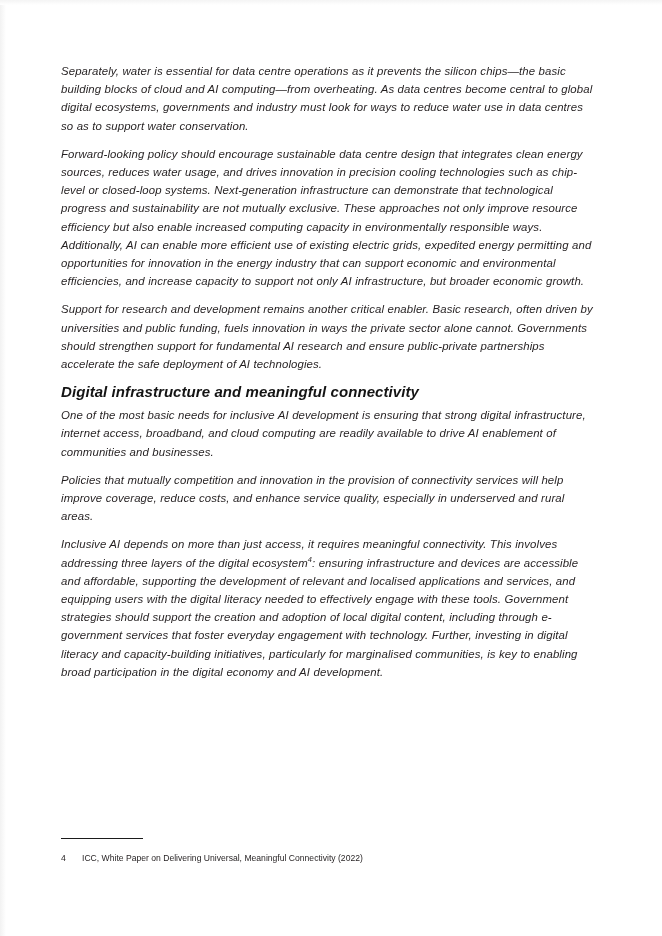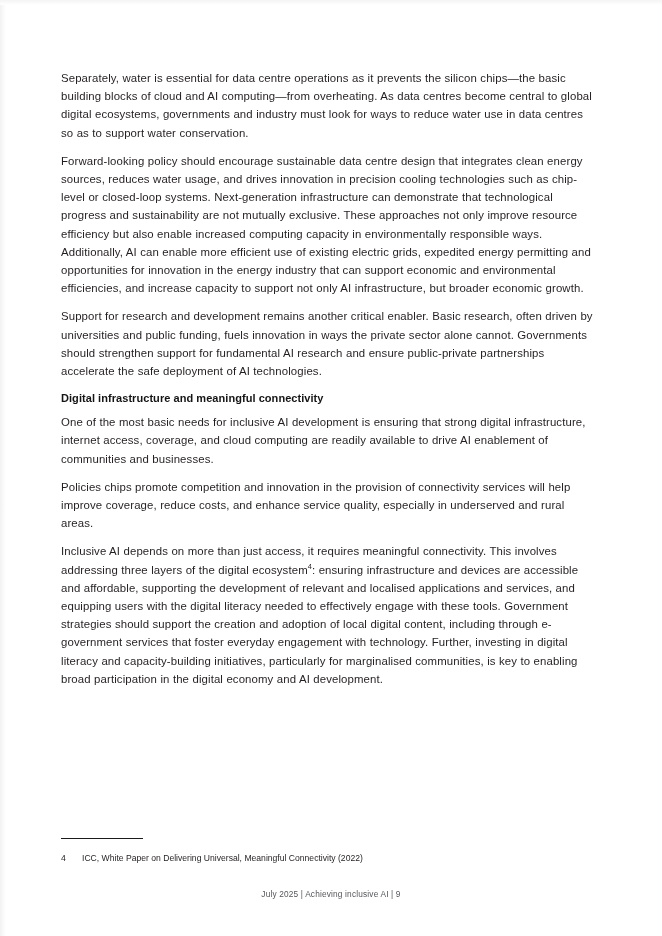--- a/index.html
+++ b/index.html
@@ -43,37 +43,38 @@
     top: 0;
     width: 662px;
     height: 5px;
     background: linear-gradient(to bottom, #f4f4f4, #ffffff);
     pointer-events: none;
   }
 
   .content {
     position: absolute;
     left: 61px;
-    top: 69px;
+    top: 62px;
     width: 536px;
+    font-style: italic;
   }
 
   p.body-text {
     margin: 0 0 10px 0;
     font-size: 11.4px;
     line-height: 18.2px;
     color: #231f20;
     text-align: left;
     letter-spacing: 0.01em;
     word-spacing: 0.01em;
   }
 
   h2.section-heading {
     margin: 8px 0 6px 0;
-    font-size: 11px;
+    font-size: 15px;
     line-height: 17px;
     font-weight: bold;
     color: #141414;
     letter-spacing: 0.005em;
   }
 
   
   h2.section-heading + p.body-text {
     margin-top: 0;
   }
@@ -137,32 +138,31 @@
   <div class="content">
 
     <p class="body-text">Separately, water is essential for data centre operations as it prevents the silicon chips—the basic building blocks of cloud and AI computing—from overheating. As data centres become central to global digital ecosystems, governments and industry must look for ways to reduce water use in data centres so as to support water conservation.</p>
 
     <p class="body-text">Forward-looking policy should encourage sustainable data centre design that integrates clean energy sources, reduces water usage, and drives innovation in precision cooling technologies such as chip-level or closed-loop systems. Next-generation infrastructure can demonstrate that technological progress and sustainability are not mutually exclusive. These approaches not only improve resource efficiency but also enable increased computing capacity in environmentally responsible ways. Additionally, AI can enable more efficient use of existing electric grids, expedited energy permitting and opportunities for innovation in the energy industry that can support economic and environmental efficiencies, and increase capacity to support not only AI infrastructure, but broader economic growth.</p>
 
     <p class="body-text">Support for research and development remains another critical enabler. Basic research, often driven by universities and public funding, fuels innovation in ways the private sector alone cannot. Governments should strengthen support for fundamental AI research and ensure public-private partnerships accelerate the safe deployment of AI technologies.</p>
 
     <h2 class="section-heading">Digital infrastructure and meaningful connectivity</h2>
 
-    <p class="body-text">One of the most basic needs for inclusive AI development is ensuring that strong digital infrastructure, internet access, coverage, and cloud computing are readily available to drive AI enablement of communities and businesses.</p>
+    <p class="body-text">One of the most basic needs for inclusive AI development is ensuring that strong digital infrastructure, internet access, broadband, and cloud computing are readily available to drive AI enablement of communities and businesses.</p>
 
 
-    <p class="body-text">Policies chips promote competition and innovation in the provision of connectivity services will help improve coverage, reduce costs, and enhance service quality, especially in underserved and rural areas.</p>
+    <p class="body-text">Policies that mutually competition and innovation in the provision of connectivity services will help improve coverage, reduce costs, and enhance service quality, especially in underserved and rural areas.</p>
 
     <p class="body-text"><span>Inclusive AI depends on more than just access, it requires meaningful connectivity. This involves addressing three layers of the digital ecosystem</span><sup class="footnote-ref">4</sup><span>: ensuring infrastructure and devices are accessible and affordable, supporting the development of relevant and localised applications and services, and equipping users with the digital literacy needed to effectively engage with these tools. Government strategies should support the creation and adoption of local digital content, including through e-government services that foster everyday engagement with technology. Further, investing in digital literacy and capacity-building initiatives, particularly for marginalised communities, is key to enabling broad participation in the digital economy and AI development.</span></p>
 
   </div>
 
   <div class="footnote-area">
     <div class="footnote-rule"></div>
     <div class="footnote-row">
       <span class="footnote-number">4</span>
       <span class="footnote-link">ICC, White Paper on Delivering Universal, Meaningful Connectivity (2022)</span>
     </div>
   </div>
 
-  <div class="page-footer">July 2025 | Achieving inclusive AI | 9</div>
 
 </div>
 
 </body></html>

